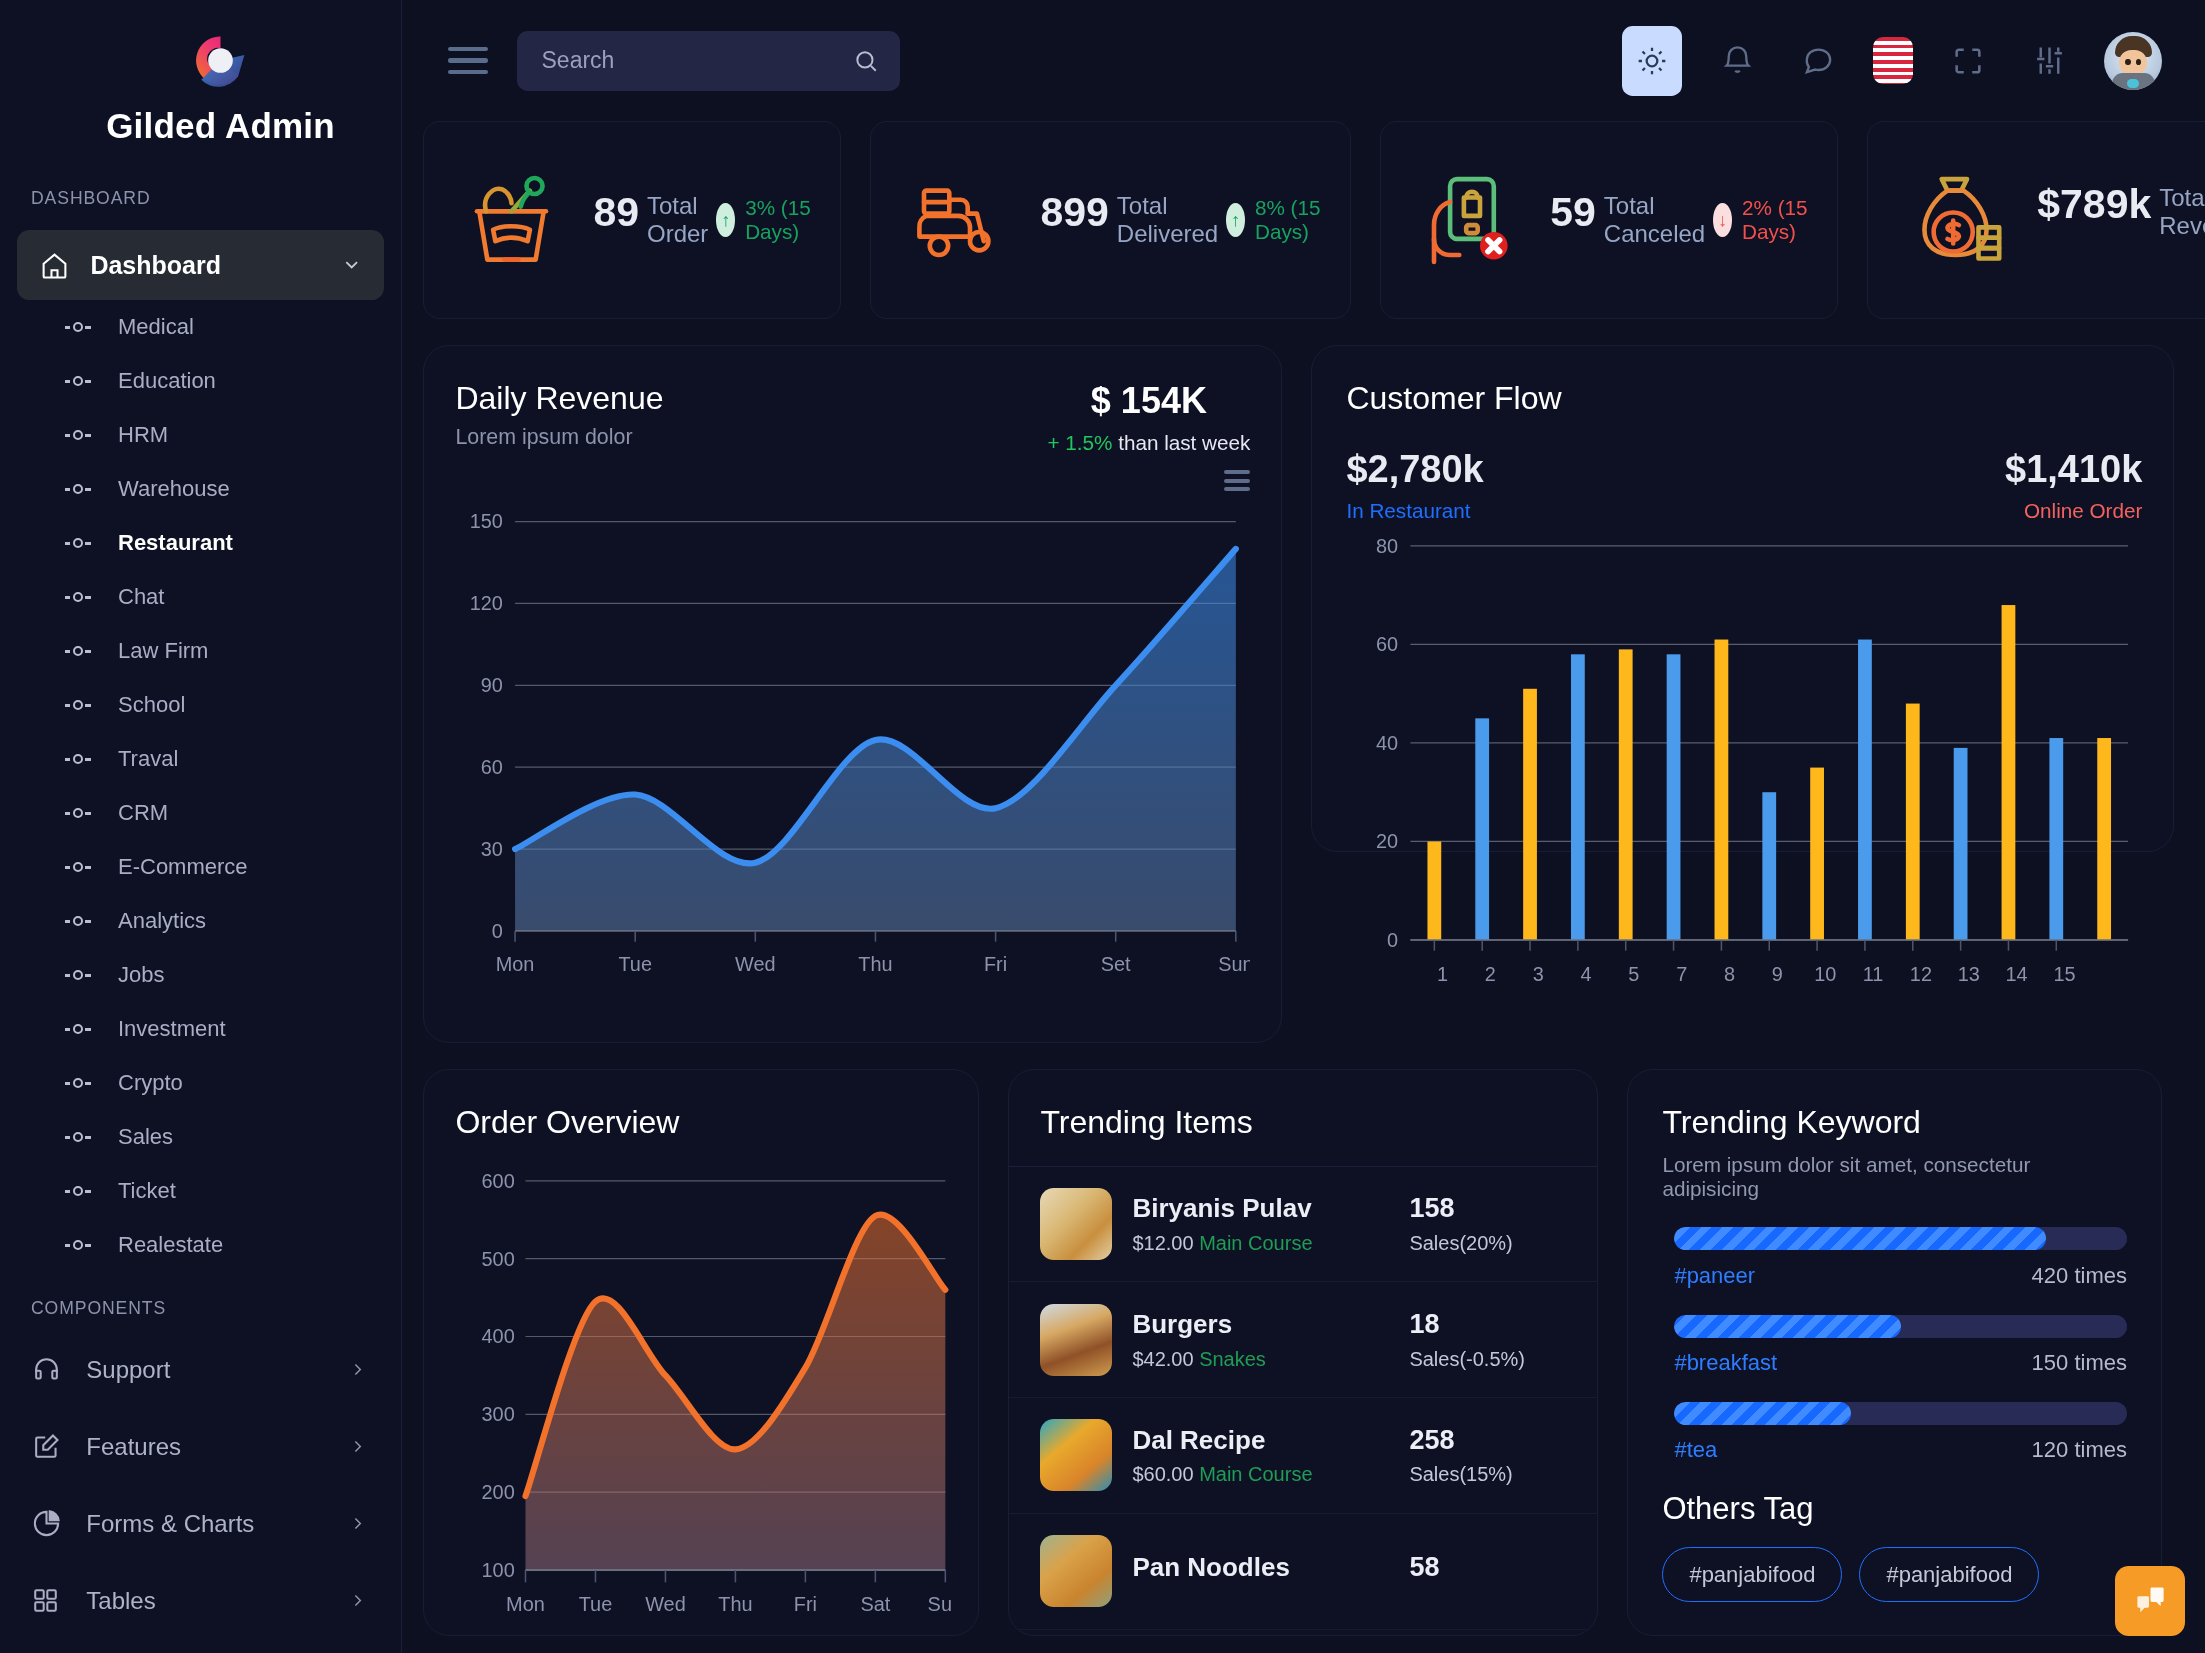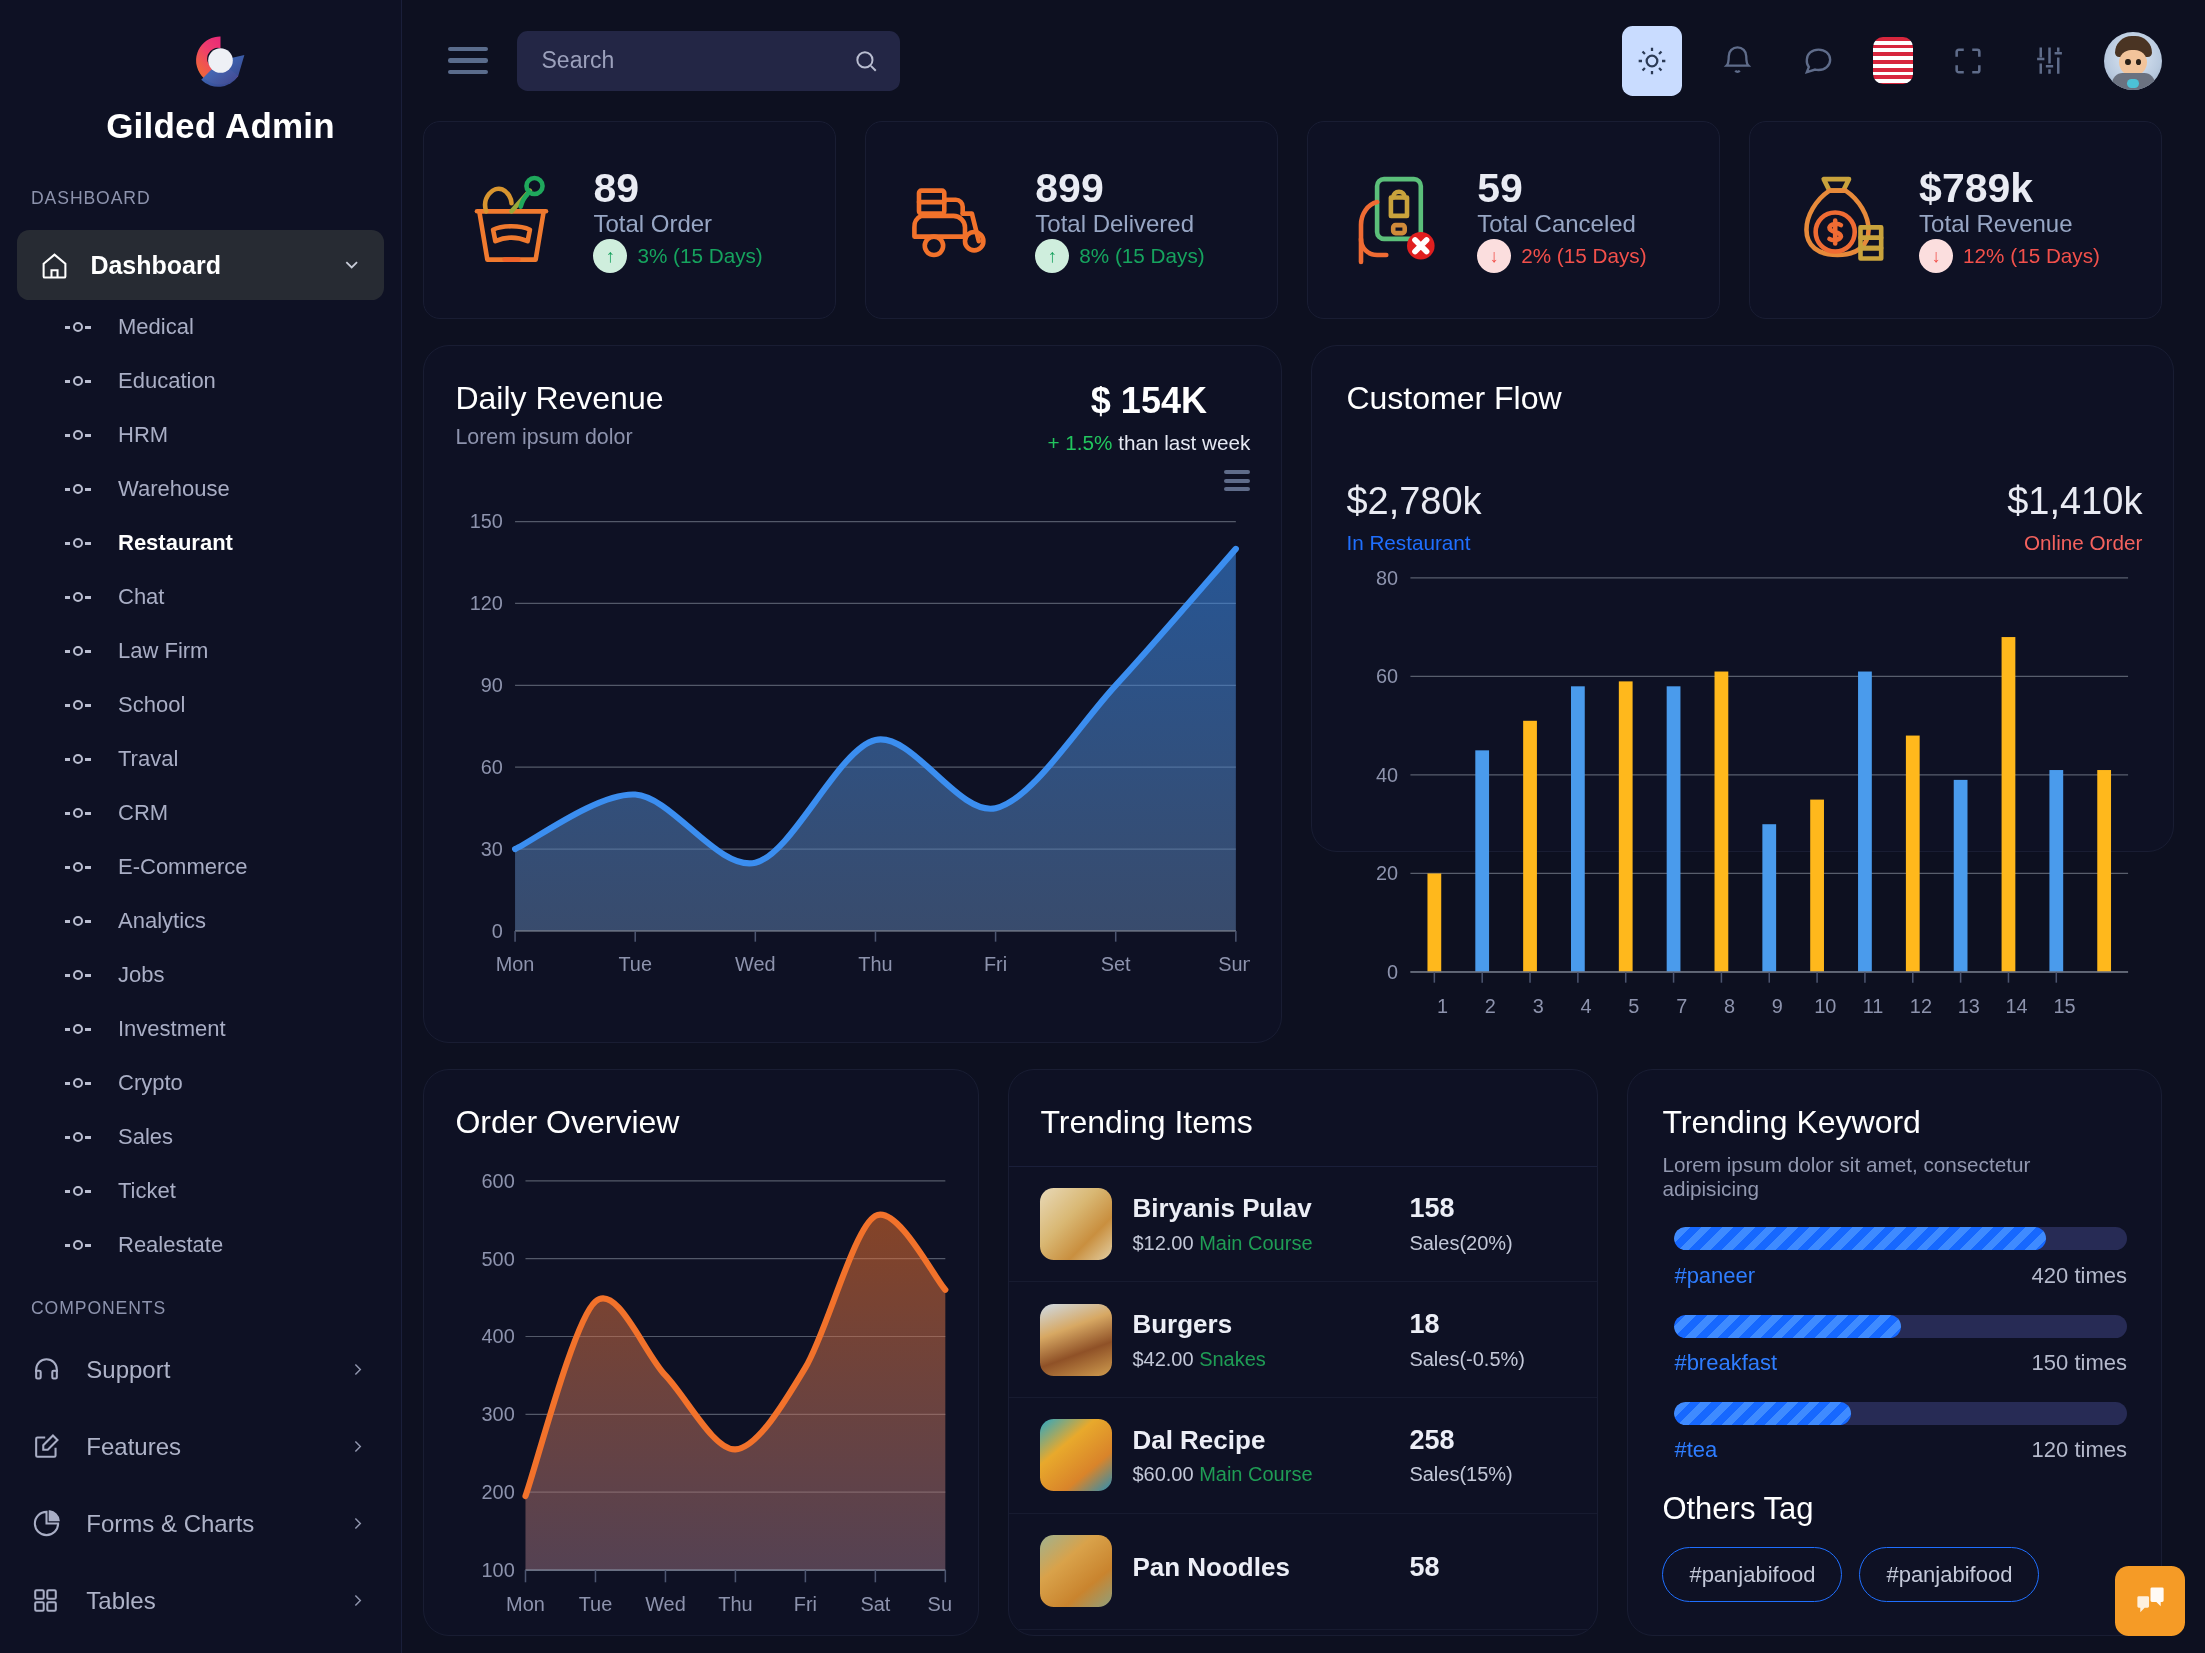--- a/index.html
+++ b/index.html
@@ -120,21 +120,21 @@
   .content { padding: 0 43px 0 21.4px; }
 
   
   .stats-row { display: flex; gap: 29px; }
   .stat-card {
     flex: 1; height: 198px; border-radius: 17px;
     background: #0e1124; border: 0.8px solid #191d33;
     display: flex; align-items: center; gap: 20px; padding: 0 26px;
   }
   .stat-ico { width: 123px; height: 123px; flex: 0 0 123px; display:flex; align-items:center; justify-content:center; }
-  .stat-text { display: flex; flex-direction: column; gap: 1px; }
+  .stat-text { display: flex; gap: 8px; }
   .stat-value { font-size: 41px; font-weight: 700; color: #e9ebf3; line-height: 1; }
   .stat-label { font-size: 24px; color: #97a6c4; }
   .stat-delta { display: flex; align-items: center; gap: 10px; font-size: 20.7px; }
   .delta-badge {
     width: 34px; height: 34px; border-radius: 50%;
     display: flex; align-items: center; justify-content: center; font-size: 18.4px; font-weight: 700;
   }
   .delta-up { background: #cfeedd; color: #15a05c; }
   .delta-down { background: #fbdede; color: #f2504b; }
   .txt-up { color: #16a35e; } .txt-down { color: #f2504b; }
@@ -151,21 +151,21 @@
   .panel-title { font-size: 32px; font-weight: 500; color: #ffffff; }
   .panel-sub { font-size: 21.4px; color: #8d93ad; margin-top: 7.7px; }
   .panel-kpi { font-size: 36px; font-weight: 700; color: #fff; text-align: center; }
   .panel-kpi-sub { font-size: 20.7px; color: #e5e8f2; text-align: right; margin-top: 9.2px; }
   .panel-kpi-sub .pos { color: #22c55e; }
 
   .menu-dots { display:flex; flex-direction: column; gap: 4.6px; align-items: flex-end; margin-top: 15.3px; }
   .menu-dots span { display:block; height:3.8px; width: 26px; background:#5f6c8a; border-radius: 2.3px; }
 
   .flow-kpis { display: flex; justify-content: space-between; margin-top: 31px; }
-  .flow-kpi .v { font-size: 38px; font-weight: 400; color: #e9ebf3; margin-top: 32px; }
+  .flow-kpi .v { font-size: 38px; font-weight: 700; color: #e9ebf3; }
   .flow-kpi .l { font-size: 20.7px; margin-top: 7.7px; }
   .flow-kpi.right { text-align: right; }
   .c-blue { color: #1f6fff; } .c-red { color: #f4625e; }
 
   
   .row3 { display: flex; gap: 29px; margin-top: 26px; }
   .panel-order { flex: 0 0 556px; height: 567px; padding: 34px 31px 0 31px; overflow: hidden; }
   .panel-trending { flex: 0 0 590px; height: 567px; overflow: hidden; padding: 0; }
   .panel-keyword { flex: 1; height: 567px; padding: 34px 34px 0 34px; overflow: hidden; }
 

